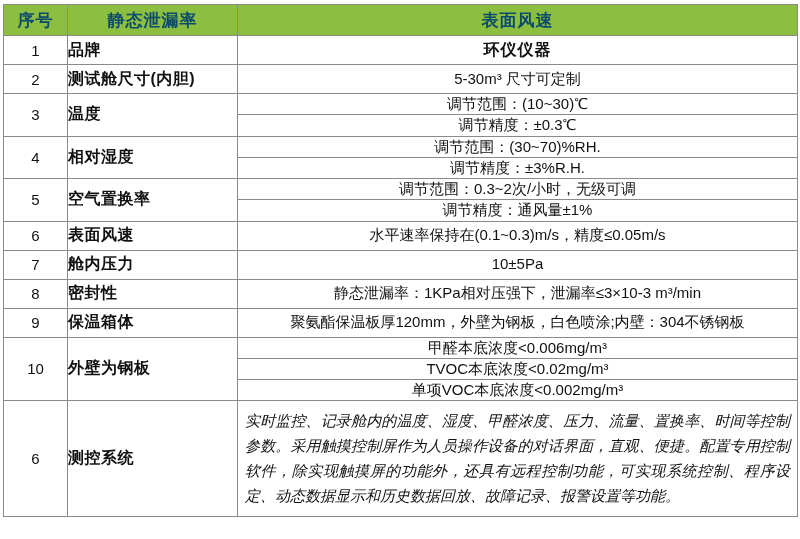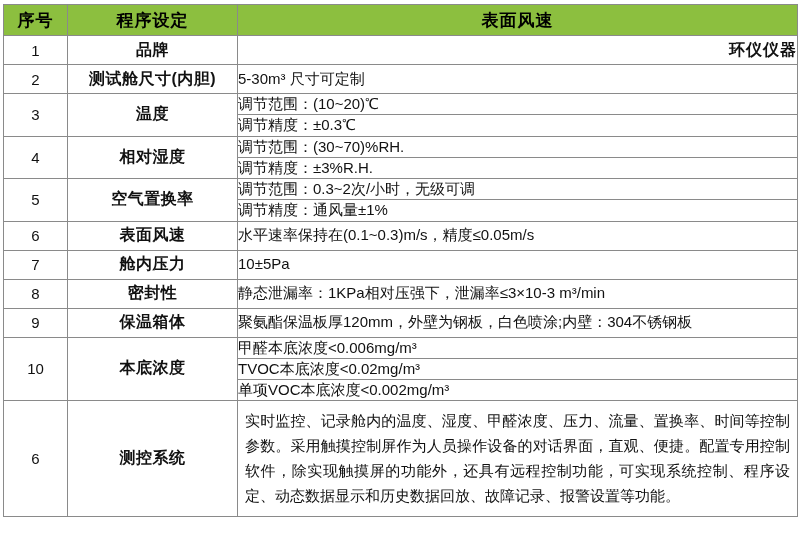--- a/index.html
+++ b/index.html
@@ -24,93 +24,93 @@
   .spec-table col.c1 { width: 64px; }
   .spec-table col.c2 { width: 170px; }
   .spec-table col.c3 { width: 560px; }
 
   .spec-table th, .spec-table td {
     border: 1px solid #8a8a8a;
     padding: 0;
   }
   .head-cell {
     background: #8cbf3f;
-    color: #000000;
+    color: #0c4a6e;
     font-weight: bold;
     text-align: center;
     font-size: 17px;
     height: 30px;
     letter-spacing: 1px;
   }
   .num-cell {
     text-align: center;
     vertical-align: middle;
     font-size: 15px;
     height: 28px;
     padding: 3px 0;
   }
   .name-cell {
-    text-align: center;
     vertical-align: middle;
     font-size: 16px;
     font-weight: bold;
     padding: 3px 2px;
     letter-spacing: 0.5px;
   }
   .val-cell {
-    text-align: left;
+    text-align: center;
     vertical-align: middle;
     font-size: 15px;
     padding: 4px 6px;
     line-height: 1.35;
   }
   .val-cell.center {
-    text-align: right;
+    text-align: center;
     font-weight: bold;
     font-size: 16px;
     letter-spacing: 1px;
   }
   .val-cell.para {
     padding: 8px 7px 8px 7px;
     line-height: 1.65;
     text-align: justify;
     font-size: 15px;
+    font-style: italic;
   }
 </style>
 </head>
 <body>
 
 <table class="spec-table">
   <colgroup>
     <col class="c1">
       <col class="c2">
       <col class="c3">
   </colgroup>
   <thead>
     <tr>
       <th class="head-cell">序号</th>
-      <th class="head-cell">程序设定</th>
+      <th class="head-cell">静态泄漏率</th>
       <th class="head-cell">表面风速</th>
     </tr>
   </thead>
   <tbody>
       <tr>
         <td class="num-cell" rowspan="1">1</td>
         <td class="name-cell" rowspan="1">品牌</td>
         <td class="val-cell center">环仪仪器</td>
       </tr>
       <tr>
         <td class="num-cell" rowspan="1">2</td>
         <td class="name-cell" rowspan="1">测试舱尺寸(内胆)</td>
         <td class="val-cell">5-30m³ 尺寸可定制</td>
       </tr>
       <tr>
         <td class="num-cell" rowspan="2">3</td>
         <td class="name-cell" rowspan="2">温度</td>
-        <td class="val-cell">调节范围：(10~20)℃</td>
+        <td class="val-cell">调节范围：(10~30)℃</td>
       </tr>
       <tr>
         <td class="val-cell">调节精度：±0.3℃</td>
       </tr>
       <tr>
         <td class="num-cell" rowspan="2">4</td>
         <td class="name-cell" rowspan="2">相对湿度</td>
         <td class="val-cell">调节范围：(30~70)%RH.</td>
       </tr>
       <tr>
@@ -139,21 +139,21 @@
         <td class="name-cell" rowspan="1">密封性</td>
         <td class="val-cell">静态泄漏率：1KPa相对压强下，泄漏率≤3×10-3 m³/min</td>
       </tr>
       <tr>
         <td class="num-cell" rowspan="1">9</td>
         <td class="name-cell" rowspan="1">保温箱体</td>
         <td class="val-cell">聚氨酯保温板厚120mm，外壁为钢板，白色喷涂;内壁：304不锈钢板</td>
       </tr>
       <tr>
         <td class="num-cell" rowspan="3">10</td>
-        <td class="name-cell" rowspan="3">本底浓度</td>
+        <td class="name-cell" rowspan="3">外壁为钢板</td>
         <td class="val-cell">甲醛本底浓度&lt;0.006mg/m³</td>
       </tr>
       <tr>
         <td class="val-cell">TVOC本底浓度&lt;0.02mg/m³</td>
       </tr>
       <tr>
         <td class="val-cell">单项VOC本底浓度&lt;0.002mg/m³</td>
       </tr>
       <tr>
         <td class="num-cell" rowspan="1">6</td>

